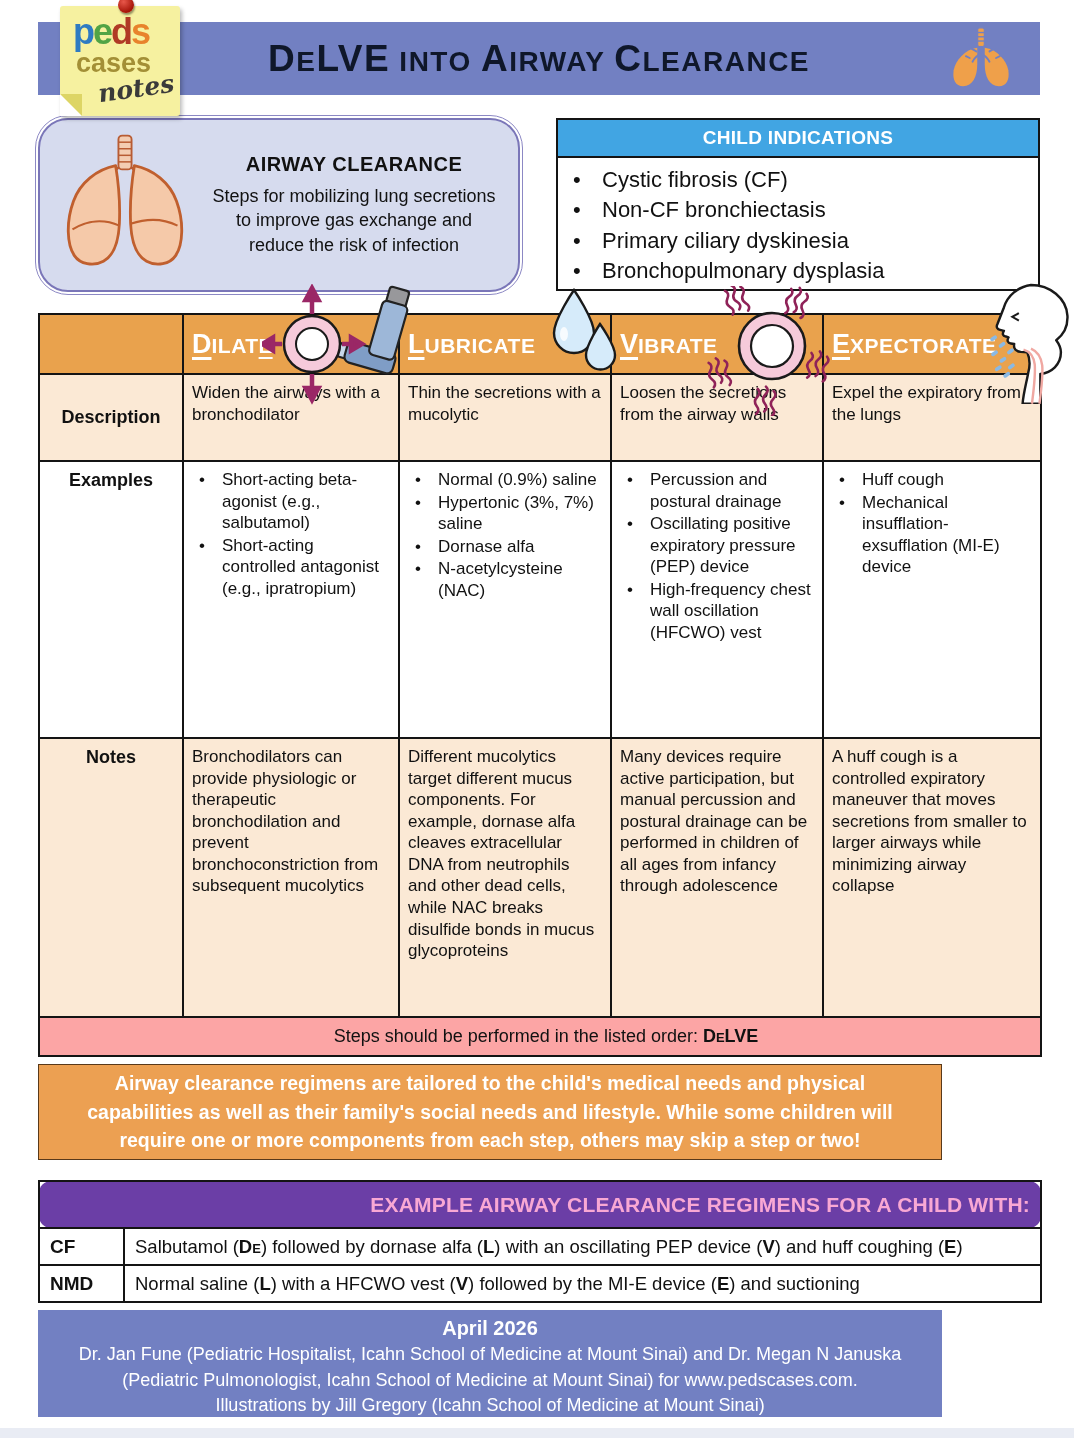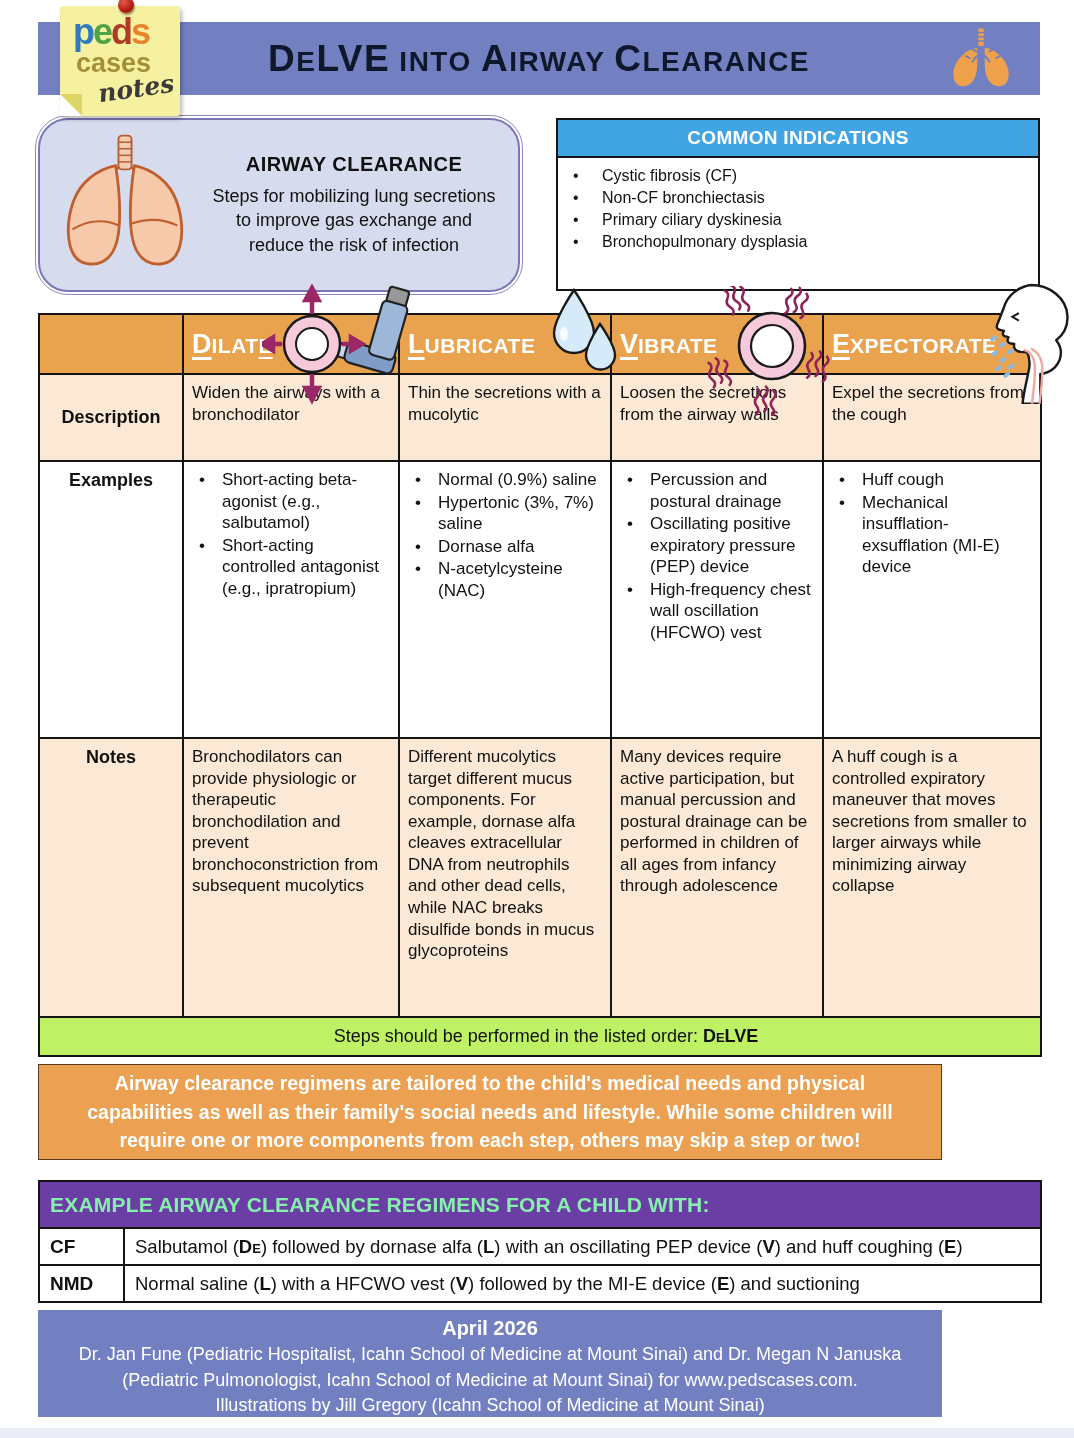--- a/index.html
+++ b/index.html
@@ -33,50 +33,50 @@
   .airway-art{flex:0 0 170px;display:flex;justify-content:center;}
   .airway-text{flex:1;text-align:center;padding:4px 20px 4px 0;}
   .airway-title{font-size:20px;font-weight:700;letter-spacing:.5px;margin-bottom:8px;}
   .airway-body{font-size:18px;line-height:1.36;}
   
   .indications{position:absolute;left:556px;top:118px;width:484px;height:173px;box-sizing:border-box;
     background:#fff;border:2.5px solid #141414;}
   .ind-header{background:#41a5e3;border-bottom:2.5px solid #141414;color:#fff;font-weight:700;
     font-size:19px;text-align:center;padding:7px 0;letter-spacing:.3px;}
   .indications ul{list-style:none;margin:7px 0 0 0;padding:0;}
-  .indications li{position:relative;padding-left:44px;font-size:16px;line-height:1.38;}
+  .indications li{position:relative;padding-left:44px;font-size:22px;line-height:1.38;}
   .indications li::before{content:"•";position:absolute;left:15px;}
   
   .main-table{position:absolute;left:38px;top:313px;width:1002px;border-collapse:collapse;table-layout:fixed;}
   .main-table td{border:2.5px solid #141414;vertical-align:top;box-sizing:border-box;padding:7px 8px;
     font-size:17px;line-height:1.27;}
   .main-table tr.hdr td{background:#e9a24d;height:60px;vertical-align:middle;padding:4px 8px;}
   .col-hdr{color:#fff;font-weight:700;white-space:nowrap;}
   .col-hdr .lead{font-size:27px;text-decoration:underline;text-decoration-thickness:2.5px;text-underline-offset:4px;}
   .col-hdr .mid{font-size:21px;text-transform:uppercase;letter-spacing:.5px;}
   .col-hdr .tail{font-size:21px;text-transform:uppercase;text-decoration:underline;text-decoration-thickness:2px;text-underline-offset:4px;}
   tr.r-desc td{background:#fbe9d5;height:87px;}
   tr.r-ex td{background:#ffffff;height:277px;}
   tr.r-notes td{background:#fbe9d5;height:279px;}
-  tr.r-steps td{background:#bef264;height:31px;text-align:center;vertical-align:middle;font-size:18px;padding-left:20px;}
+  tr.r-steps td{background:#fca5a5;height:31px;text-align:center;vertical-align:middle;font-size:18px;padding-left:20px;}
   td.rowlabel{font-weight:700;text-align:center;font-size:18px;}
   tr.r-desc td.rowlabel{vertical-align:middle;}
   .main-table ul{list-style:none;margin:0;padding:0;}
   .main-table li{position:relative;padding-left:30px;margin-bottom:1px;}
   .main-table li::before{content:"•";position:absolute;left:7px;}
   .sc{font-weight:700;font-variant:small-caps;}
   
   .banner{position:absolute;left:38px;top:1064px;width:904px;height:96px;box-sizing:border-box;
     background:#eca052;border:1.5px solid #59391a;color:#fff;font-weight:700;font-size:19.5px;
     line-height:1.47;text-align:center;display:flex;align-items:center;justify-content:center;padding:4px 26px;}
   
   .regimens{position:absolute;left:38px;top:1180px;width:1002px;border-collapse:collapse;table-layout:fixed;}
   .regimens td{border:2.5px solid #141414;box-sizing:border-box;font-size:18.5px;padding:5px 10px;vertical-align:middle;}
-  .regimens .reg-hdr td{background:#6b3ea6;color:#86efac;font-weight:700;font-size:21px;text-align:left;
-    height:47px;letter-spacing:.2px;}
+  .regimens .reg-hdr td{background:#6b3ea6;color:#f9a8d4;font-weight:700;font-size:21px;text-align:right;
+    height:47px;letter-spacing:.2px;border-radius:12px;}
   .regimens .rlabel{font-weight:700;font-size:19px;}
   .regimens tr.rrow td{height:37px;}
   
   .footer{position:absolute;left:38px;top:1310px;width:904px;height:107px;box-sizing:border-box;
     background:#7280c2;color:#fff;text-align:center;padding-top:7px;}
   .footer .date{font-weight:700;font-size:20px;margin-bottom:2px;}
   .footer .line{font-size:18px;line-height:1.42;}
   .bottom-strip{position:absolute;left:0;top:1428px;width:1074px;height:10px;background:#e9ecf4;}
   
   .float-icon{position:absolute;z-index:4;}
@@ -125,21 +125,21 @@
         <path d="M136 102 C122 95 104 94 86 100" fill="none" stroke="#c05f2e" stroke-width="2.2"></path>
       </svg>
     </div>
     <div class="airway-text">
       <div class="airway-title">AIRWAY CLEARANCE</div>
       <div class="airway-body">Steps for mobilizing lung secretions to improve gas exchange and reduce the risk of infection</div>
     </div>
   </section>
 
   <section class="indications">
-    <div class="ind-header">COMMON INDICATIONS</div>
+    <div class="ind-header">CHILD INDICATIONS</div>
     <ul>
         <li>Cystic fibrosis (CF)</li>
         <li>Non-CF bronchiectasis</li>
         <li>Primary ciliary dyskinesia</li>
         <li>Bronchopulmonary dysplasia</li>
       </ul>
   </section>
 
   <table class="main-table">
     <colgroup>
@@ -155,21 +155,21 @@
       <td><span class="col-hdr"><span class="lead">D</span><span class="mid">ilat</span><span class="tail">e</span></span></td>
       <td><span class="col-hdr"><span class="lead">L</span><span class="mid">ubricate</span><span class="tail"></span></span></td>
       <td><span class="col-hdr"><span class="lead">V</span><span class="mid">ibrate</span><span class="tail"></span></span></td>
       <td><span class="col-hdr"><span class="lead">E</span><span class="mid">xpectorate</span><span class="tail"></span></span></td>
     </tr>
     <tr class="r-desc">
       <td class="rowlabel">Description</td>
       <td>Widen the airways with a bronchodilator</td>
       <td>Thin the secretions with a mucolytic</td>
       <td>Loosen the secretions from the airway walls</td>
-      <td>Expel the secretions from the cough</td>
+      <td>Expel the expiratory from the lungs</td>
     </tr>
     <tr class="r-ex">
       <td class="rowlabel">Examples</td>
       <td>
             <ul>
               <li>Short-acting beta-agonist (e.g., salbutamol)</li>
               <li>Short-acting controlled antagonist (e.g., ipratropium)</li>
             </ul>
           </td>
       <td>

